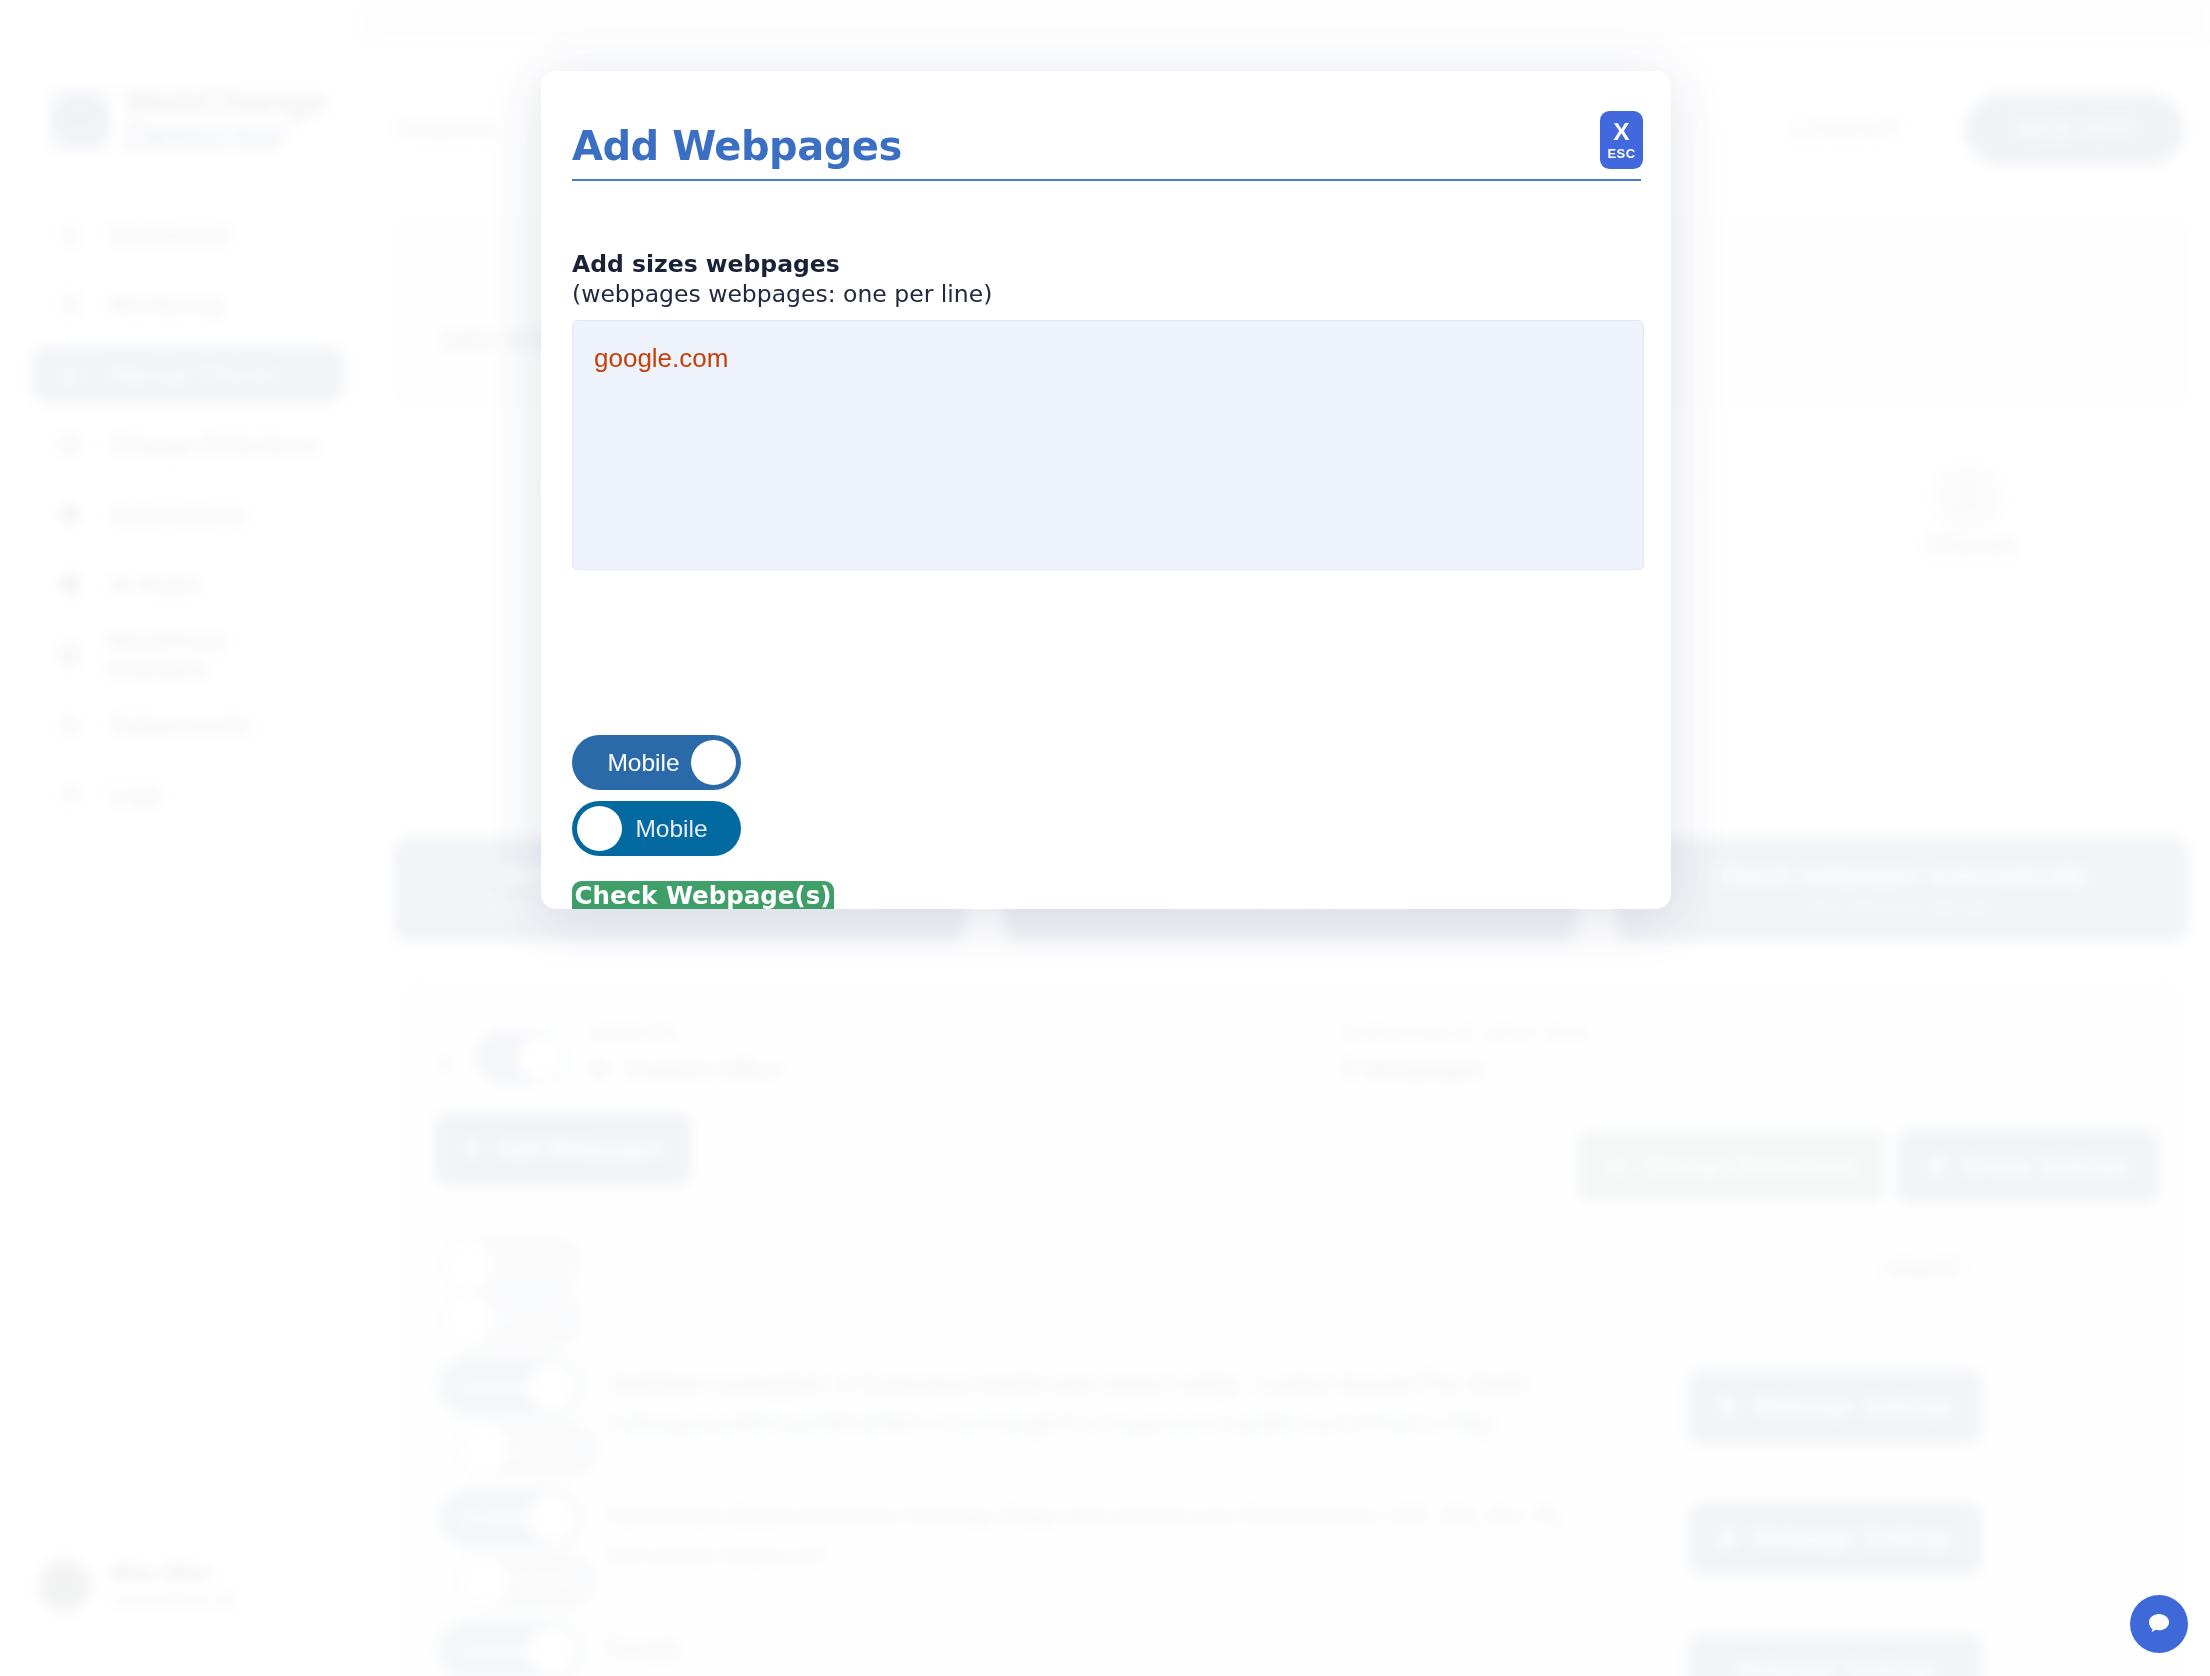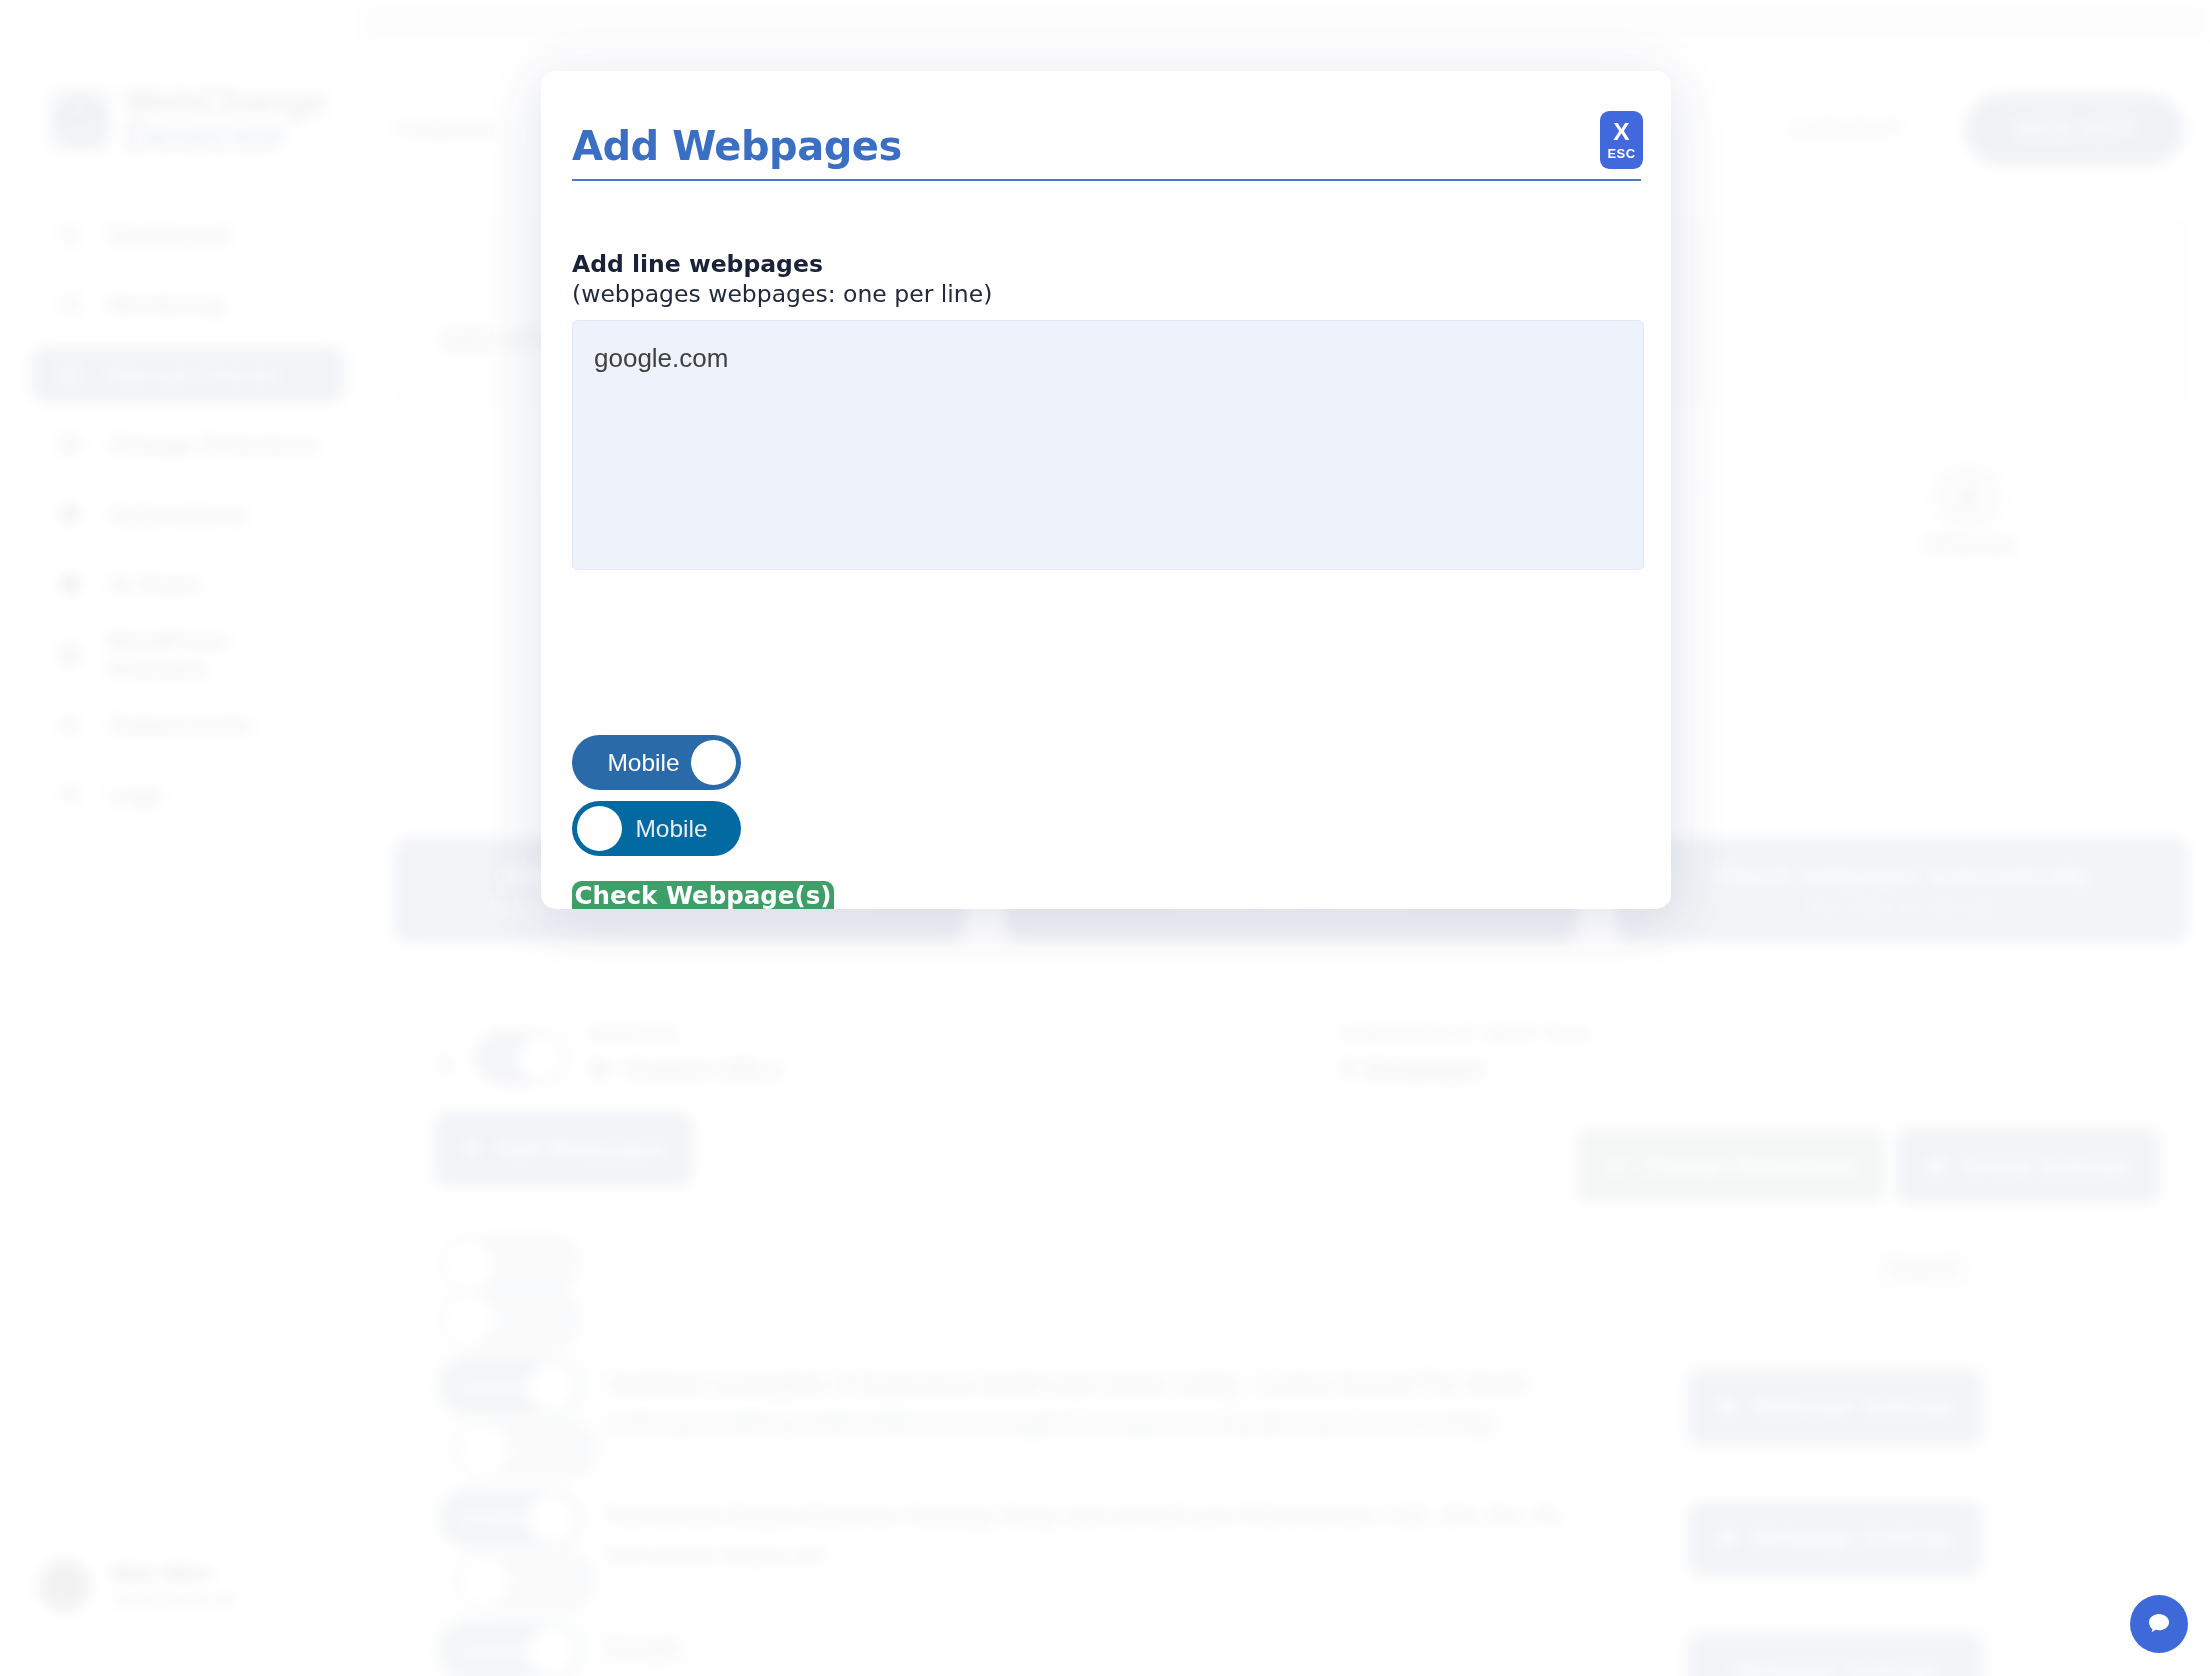--- a/index.html
+++ b/index.html
@@ -207,21 +207,21 @@
   }
   .lbl-sub {
     position: absolute; left: 31px; top: 209px;
     font-size: 23.5px; color: #222a3e;
     font-family: "DejaVu Sans", sans-serif;
   }
 
   .wp-textarea {
     position: absolute; left: 31px; top: 249px; width: 1072px; height: 250px;
     background: #eef2fb; border: 0.9px solid #dfe6f4; border-radius: 5.6px;
-    padding: 21px 21px; font-size: 26px; color: #404040; resize: none;
+    padding: 21px 21px; font-size: 26px; color: #c2410c; resize: none;
     font-family: "Liberation Sans", sans-serif; line-height: 1.3;
     outline: none;
   }
 
   .sec-title {
     position: absolute; left: 31px; top: 586px;
     font-size: 28px; font-weight: 800; color: #1a2238;
     font-family: "DejaVu Sans", sans-serif;
   }
 
@@ -512,21 +512,21 @@
     <div class="modal-inner">
 
       <div class="modal-title">Add Webpages</div>
       <div class="title-rule"></div>
 
       <div class="esc-btn">
         <span class="x">X</span>
         <span class="e">ESC</span>
       </div>
 
-      <div class="lbl-strong">Add line webpages</div>
+      <div class="lbl-strong">Add sizes webpages</div>
       <div class="lbl-sub">(webpages webpages: one per line)</div>
 
       <textarea class="wp-textarea" placeholder="" style="">google.com</textarea>
 
 
       <div class="m-toggle desk">
         <span class="lab">Mobile</span>
         <span class="knob"></span>
       </div>
 

